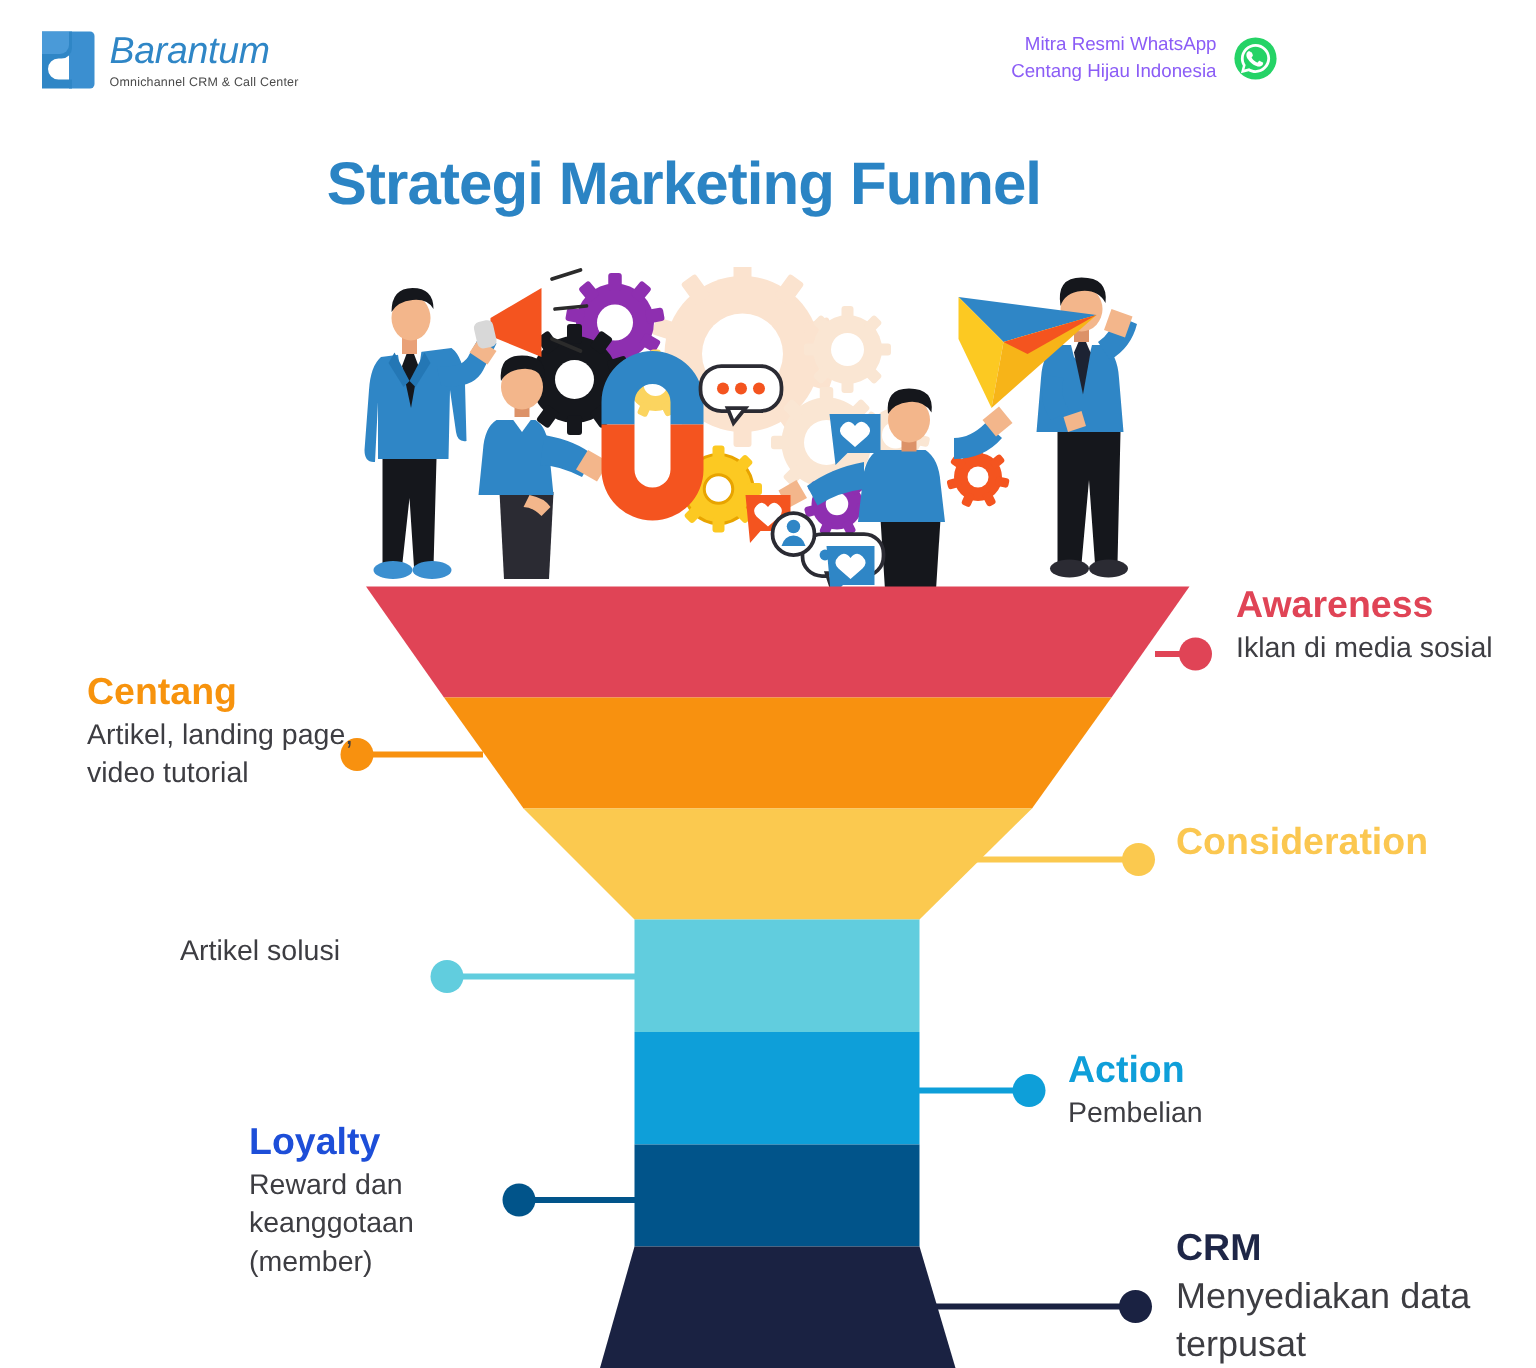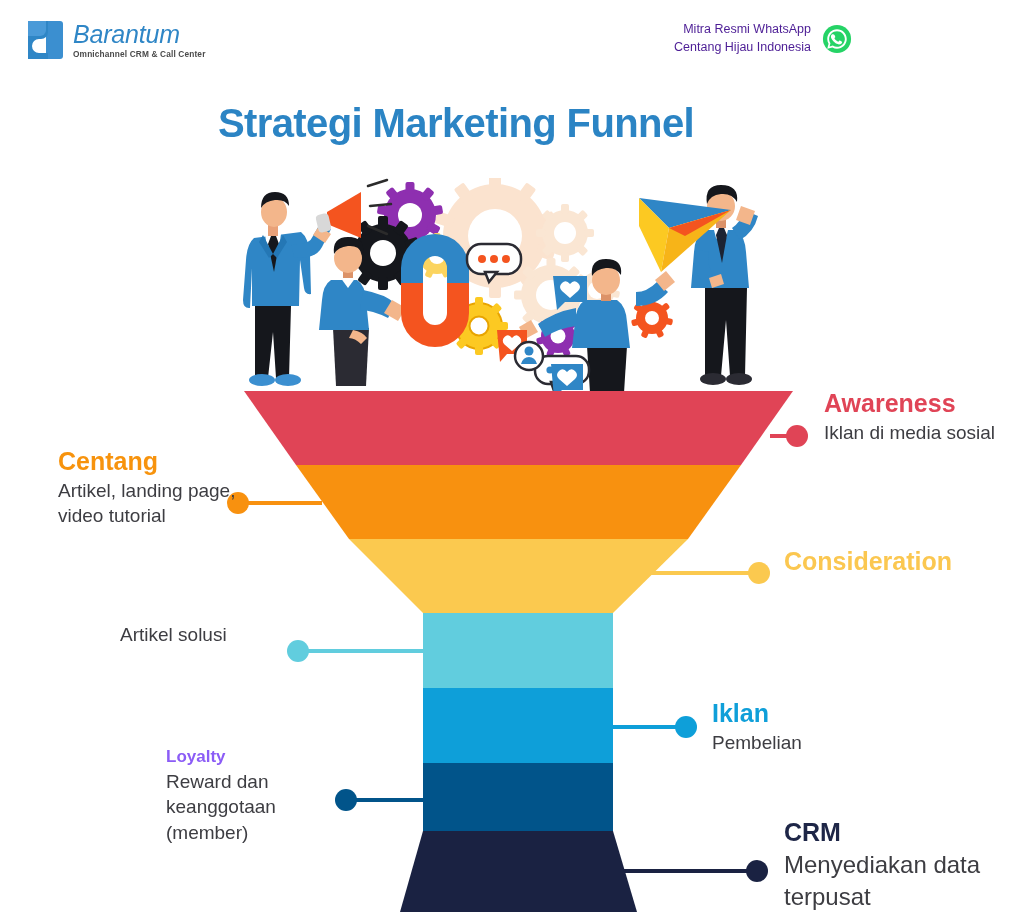--- a/index.html
+++ b/index.html
@@ -16,25 +16,25 @@
   #brand { position: absolute; left: 26px; top: 20px; display: flex; align-items: center; gap: 9px; }
   #brand-mark { width: 38px; height: 40px; flex: none; }
   #brand-words { display: flex; flex-direction: column; justify-content: center; }
   #brand-name {
     font-size: 25px; font-style: italic; font-weight: 400;
     color: #2f86c6; letter-spacing: -0.2px; line-height: 1.05;
     font-family: "Liberation Sans", sans-serif;
   }
   #brand-tag {
     font-size: 8.3px; color: #4a4a4a; letter-spacing: 0.15px;
-    margin-top: 2px; white-space: nowrap; font-weight: bold;
+    margin-top: 2px; white-space: nowrap;
   }
 
   #partner { position: absolute; right: 24px; top: 21px; display: flex; align-items: center; gap: 11px; }
-  #partner-text { text-align: right; font-size: 12.5px; line-height: 1.42; color: #4c1d95; }
+  #partner-text { text-align: right; font-size: 12.5px; line-height: 1.42; color: #8b5cf6; }
   #wa-icon { width: 30px; height: 30px; flex: none; }
 
   
   #title {
     position: absolute; left: 0; right: 0; top: 101px;
     text-align: center;
     font-size: 40px; font-weight: bold; color: #2b84c4;
     letter-spacing: -0.6px;
     margin-left: 36px;
   }
@@ -64,21 +64,21 @@
 
   #c-decision       { left: 120px; top: 619px; width: 200px; }
   #c-decision .c-title  { font-size: 25px; color: #62cdde; }
   #c-decision .c-desc   { font-size: 19px; }
 
   #c-action         { left: 712px; top: 699px; width: 180px; }
   #c-action .c-title    { font-size: 25px; color: #0f9fd9; }
   #c-action .c-desc     { font-size: 19px; }
 
   #c-loyalty        { left: 166px; top: 747px; width: 180px; }
-  #c-loyalty .c-title   { font-size: 17px; color: #8b5cf6; }
+  #c-loyalty .c-title   { font-size: 25px; color: #1d4ed8; }
   #c-loyalty .c-desc    { font-size: 19px; }
 
   #c-crm            { left: 784px; top: 818px; width: 200px; }
   #c-crm .c-title       { font-size: 25px; color: #1e2647; }
   #c-crm .c-desc        { font-size: 24px; }
 </style>
 </head>
 <body>
 
 <div id="page">
@@ -464,21 +464,21 @@
 
   <div class="callout right" id="c-consideration">
     <div class="c-title">Consideration</div>
   </div>
 
   <div class="callout left" id="c-decision">
     <div class="c-desc">Artikel solusi</div>
   </div>
 
   <div class="callout right" id="c-action">
-    <div class="c-title">Iklan</div>
+    <div class="c-title">Action</div>
     <div class="c-desc">Pembelian</div>
   </div>
 
   <div class="callout left" id="c-loyalty">
     <div class="c-title">Loyalty</div>
     <div class="c-desc">Reward dan keanggotaan (member)</div>
   </div>
 
   <div class="callout right" id="c-crm">
     <div class="c-title">CRM</div>

